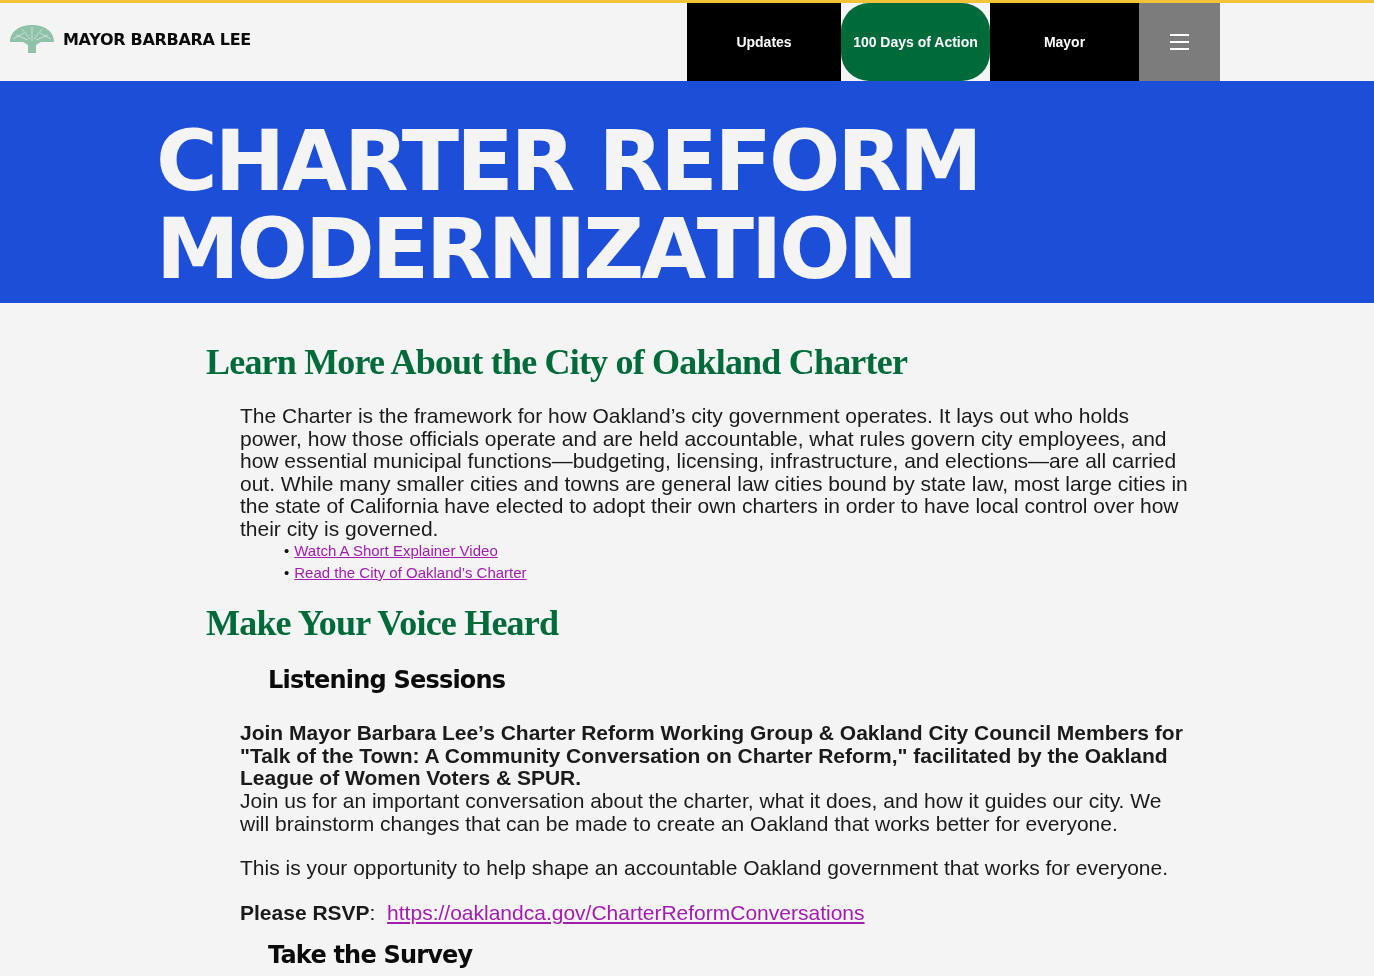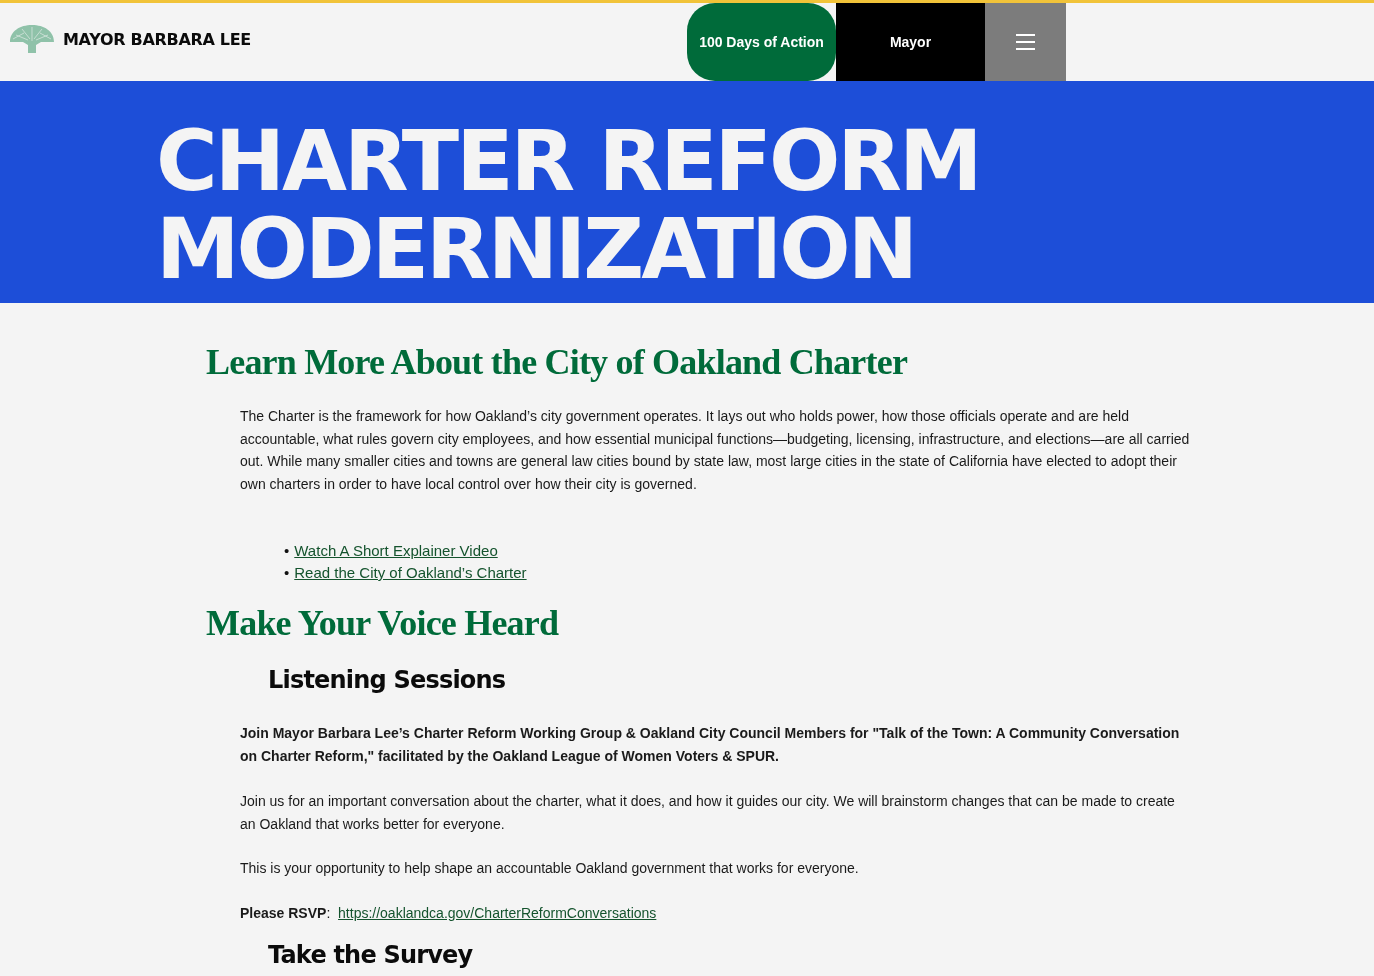--- a/index.html
+++ b/index.html
@@ -20,25 +20,25 @@
     .nav-about { width: 149px; background: #000; }
     .nav-menu { width: 81px; background: #7c7c7c; flex-direction: column; }
     .nav-menu span { display: block; width: 19px; height: 2px; background: #fff; margin: 2.5px 0; }
 
     .hero { position: absolute; left: 0; top: 81px; width: 1374px; height: 222px; background: #1d4ed8; text-decoration: underline; }
     .hero h1 { position: absolute; left: 156px; top: 36px; font-family: "DejaVu Sans", sans-serif; font-weight: bold; font-size: 84px; line-height: 88px; color: #f4f4f4; letter-spacing: -3px; transform: scaleX(1.0); transform-origin: left; }
 
     main { position: absolute; left: 0; top: 303px; width: 1374px; }
     h2.sec { position: absolute; left: 206px; font-family: Liberation Serif, serif; font-weight: bold; font-size: 36px; color: #006b3a; letter-spacing: -0.8px; }
     h3.sub { position: absolute; left: 240px; font-family: "DejaVu Sans", sans-serif; font-weight: bold; font-size: 24px; color: #0b0b0b; letter-spacing: -0.8px; margin-left: 28px; }
-    p.body { position: absolute; left: 240px; width: 950px; font-family: "Liberation Sans", sans-serif; font-size: 14px; line-height: 22.5px; color: #1a1a1a; }
+    p.body { position: absolute; left: 240px; width: 950px; font-family: "Liberation Sans", sans-serif; font-size: 21px; line-height: 22.5px; color: #1a1a1a; }
     p.bold { font-weight: bold; }
     ul.links { position: absolute; left: 284px; list-style: none; font-size: 15px; line-height: 21.5px; }
     ul.links li::before { content: "•"; margin-right: 5px; }
-    a.lnk { color: #14532d; text-decoration: underline; cursor: pointer; }
+    a.lnk { color: #a21caf; text-decoration: underline; cursor: pointer; }
   </style>
 </head>
 <body>
 
 <div class="topstripe"></div>
 
 <header>
   <a class="brand">
     <svg viewBox="0 0 48 32">
       <path d="M2 19 C2 8, 12 2, 24 2 C36 2, 46 8, 46 19 L33 19 L28 22 L28 30 L20 30 L20 22 L15 19 Z" fill="#8fc2a9"></path>
@@ -49,20 +49,21 @@
           <line x1="34" y1="6" x2="26" y2="16"></line>
         <line x1="40" y1="12" x2="28" y2="17"></line>
           <line x1="5" y1="16" x2="16" y2="10"></line>
         <line x1="43" y1="16" x2="32" y2="10"></line>
       </g>
     </svg>
     <span class="brand-name">MAYOR BARBARA LEE</span>
   </a>
 
   <nav>
+    <a class="nav-item nav-updates">Updates</a>
     <a class="nav-item nav-100">100 Days of Action</a>
     <a class="nav-item nav-about">Mayor</a>
     <a class="nav-item nav-menu">
       <span></span>
         <span></span>
         <span></span>
     </a>
   </nav>
 </header>
 

